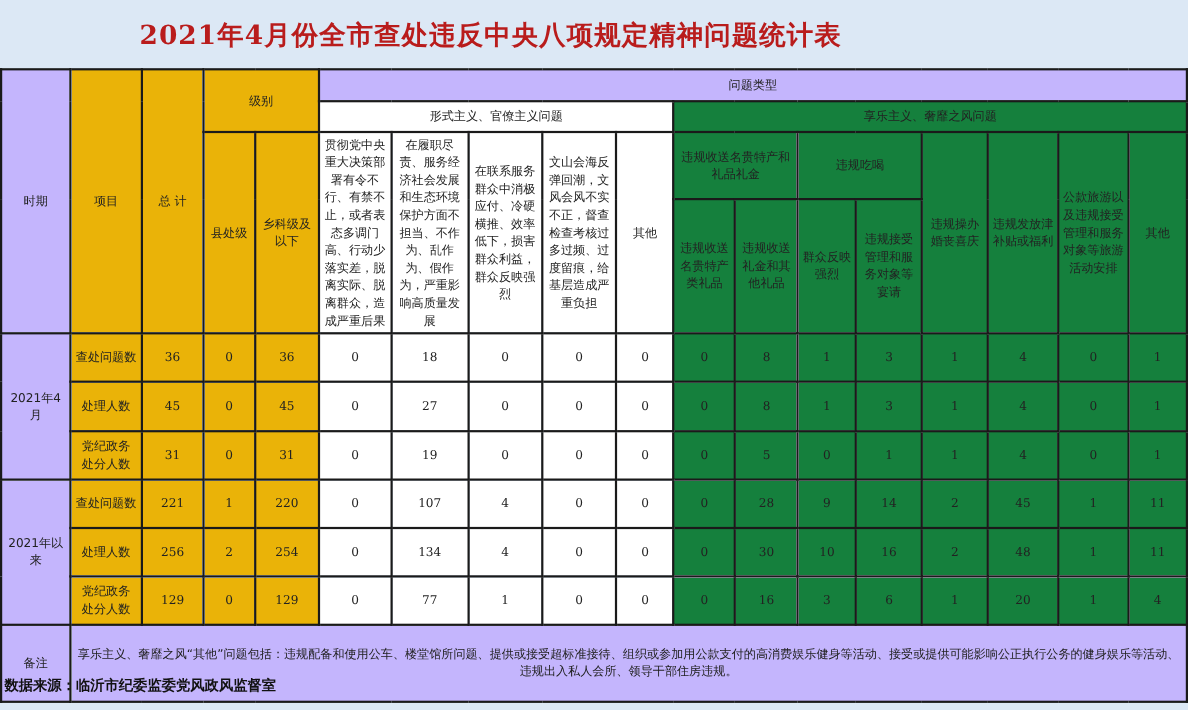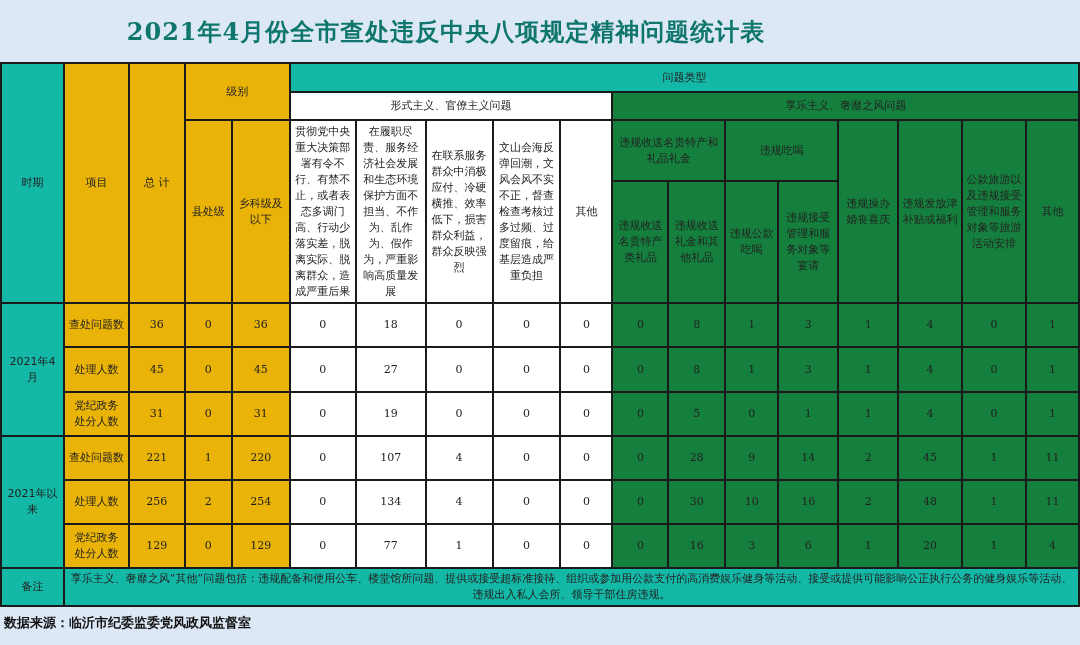--- a/index.html
+++ b/index.html
@@ -1,28 +1,28 @@
 <!DOCTYPE html>
 <html><head>
 <meta charset="utf-8">
 <style>
   html, body { margin:0; padding:0; }
   body { width:1080px; height:645px; background:#dce8f5; overflow:hidden; position:relative;
          font-family:"DejaVu Sans", "Liberation Sans", sans-serif; color:#222; }
   .title { position:absolute; left:0; top:0; width:892px; height:63px; display:flex; align-items:center; justify-content:center;
-           font-family:"DejaVu Serif", "Liberation Serif", serif; font-size:24px; font-weight:bold; color:#0f766e; letter-spacing:1px; }
+           font-family:"DejaVu Serif", "Liberation Serif", serif; font-size:24px; font-weight:bold; color:#b91c1c; letter-spacing:1px; }
   table.stat { position:absolute; left:0; top:62px; border-collapse:collapse; table-layout:fixed; }
   table.stat td { border:2px solid #1a1a1a; padding:0 2px; text-align:center; vertical-align:middle; font-size:11px; line-height:16px; overflow:hidden; }
-  .blue { background:#14b8a6; }
+  .blue { background:#c4b5fd; }
   .green { background:#eab308; }
   .white { background:#ffffff; }
   .orange { background:#15803d; }
   .num { font-family:"DejaVu Serif", "Liberation Serif", serif; font-size:12px; }
   td.leftborder-none { border-left:none;margin-top:44px; }
-  .note-cell { text-align:center; font-size:11px; line-height:14px; padding:2px 3px !important; }
+  .note-cell { text-align:center; font-size:11px; line-height:14px; padding:18px 3px !important; }
   .note-row td { border-color:#555; }
   .source { position:absolute; left:4px; top:614px; font-size:13px; font-weight:bold; color:#111; }
 </style>
 </head>
 <body>
 
 <div class="title">2021年4月份全市查处违反中央八项规定精神问题统计表</div>
 
 <table class="stat">
   <colgroup>
@@ -68,21 +68,21 @@
     <td colspan="2" class="orange">违规收送名贵特产和礼品礼金</td>
     <td colspan="2" class="orange">违规吃喝</td>
     <td rowspan="2" class="orange">违规操办婚丧喜庆</td>
     <td rowspan="2" class="orange">违规发放津补贴或福利</td>
     <td rowspan="2" class="orange">公款旅游以及违规接受管理和服务对象等旅游活动安排</td>
     <td rowspan="2" class="orange">其他</td>
   </tr>
   <tr style="height:122px">
     <td class="orange">违规收送名贵特产类礼品</td>
     <td class="orange">违规收送礼金和其他礼品</td>
-    <td class="orange">违规公款吃喝</td>
+    <td class="orange">群众反映强烈</td>
     <td class="orange">违规接受管理和服务对象等宴请</td>
   </tr>
 
   <tr style="height:44px">
     <td rowspan="3" class="blue leftborder-none">2021年4月</td>
     <td class="green">查处问题数</td>
     <td class="green num">36</td>
     <td class="green num">0</td>
     <td class="green num">36</td>
     <td class="white num">0</td>

